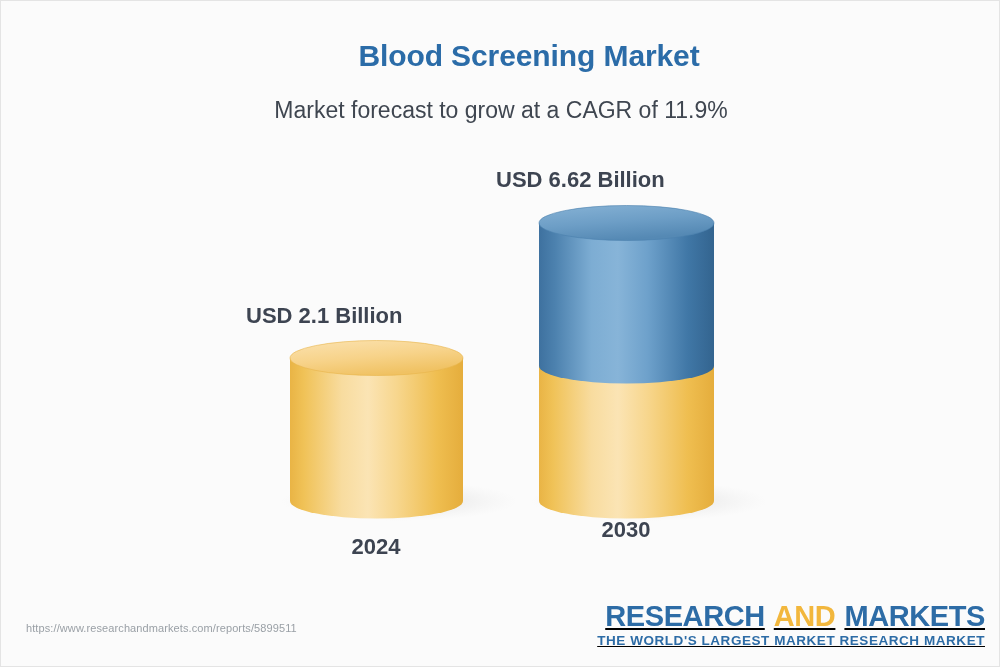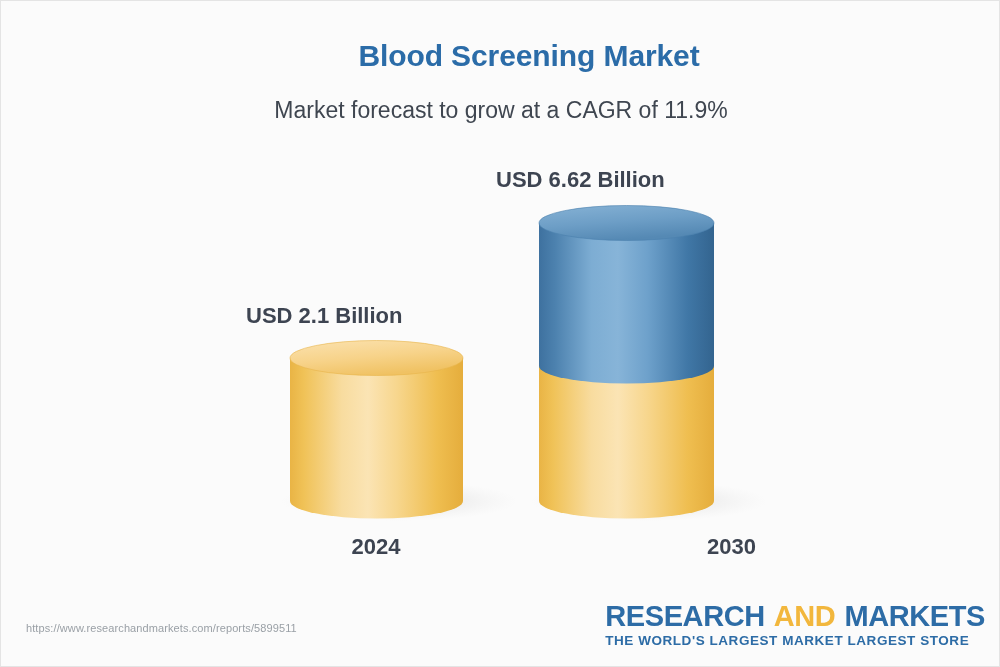--- a/index.html
+++ b/index.html
@@ -79,20 +79,22 @@
     left: 25px;
     top: 621px;
     font-size: 11px;
     color: #9aa0a6;
     letter-spacing: 0.1px;
   }
   .logo {
     position: absolute;
     right: 14px;
     top: 600px;
+    text-align: right;
+    text-decoration: underline;
   }
   .logo-main {
     font-size: 29px;
     font-weight: bold;
     letter-spacing: -0.4px;
     line-height: 1.05;
     white-space: nowrap;
   }
   .logo-word-blue { color: #2d6ca6; }
   .logo-word-gold { color: #f2b73d; }
@@ -172,23 +174,23 @@
         <ellipse cx="625.5" cy="222" rx="87.5" ry="17.5" fill="url(#gradBlueTop)" stroke="#4a7fad" stroke-width="0.6"></ellipse>
       </g>
     </svg>
 
     
     <div class="value-label" style="left:245px; top:302px;">USD 2.1 Billion</div>
     <div class="value-label" style="left:495px; top:166px;">USD 6.62 Billion</div>
 
     
     <div class="cat-label" style="left:245px; top:533px;">2024</div>
-    <div class="cat-label" style="left:495px; top:533px;text-align:right;">2030</div>
+    <div class="cat-label" style="left:495px; top:516px;">2030</div>
   </div>
 
   <div class="footer-url">https://www.researchandmarkets.com/reports/5899511</div>
 
   <div class="logo">
     <div class="logo-main"><span class="logo-word-blue">RESEARCH</span><span class="logo-word-gold" style="margin: 0px 9px;">AND</span><span class="logo-word-blue">MARKETS</span></div>
-    <div class="logo-tag">THE WORLD'S LARGEST MARKET LARGEST STORE</div>
+    <div class="logo-tag">THE WORLD'S LARGEST MARKET RESEARCH MARKET</div>
   </div>
 
 </div>
 
 </body></html>

